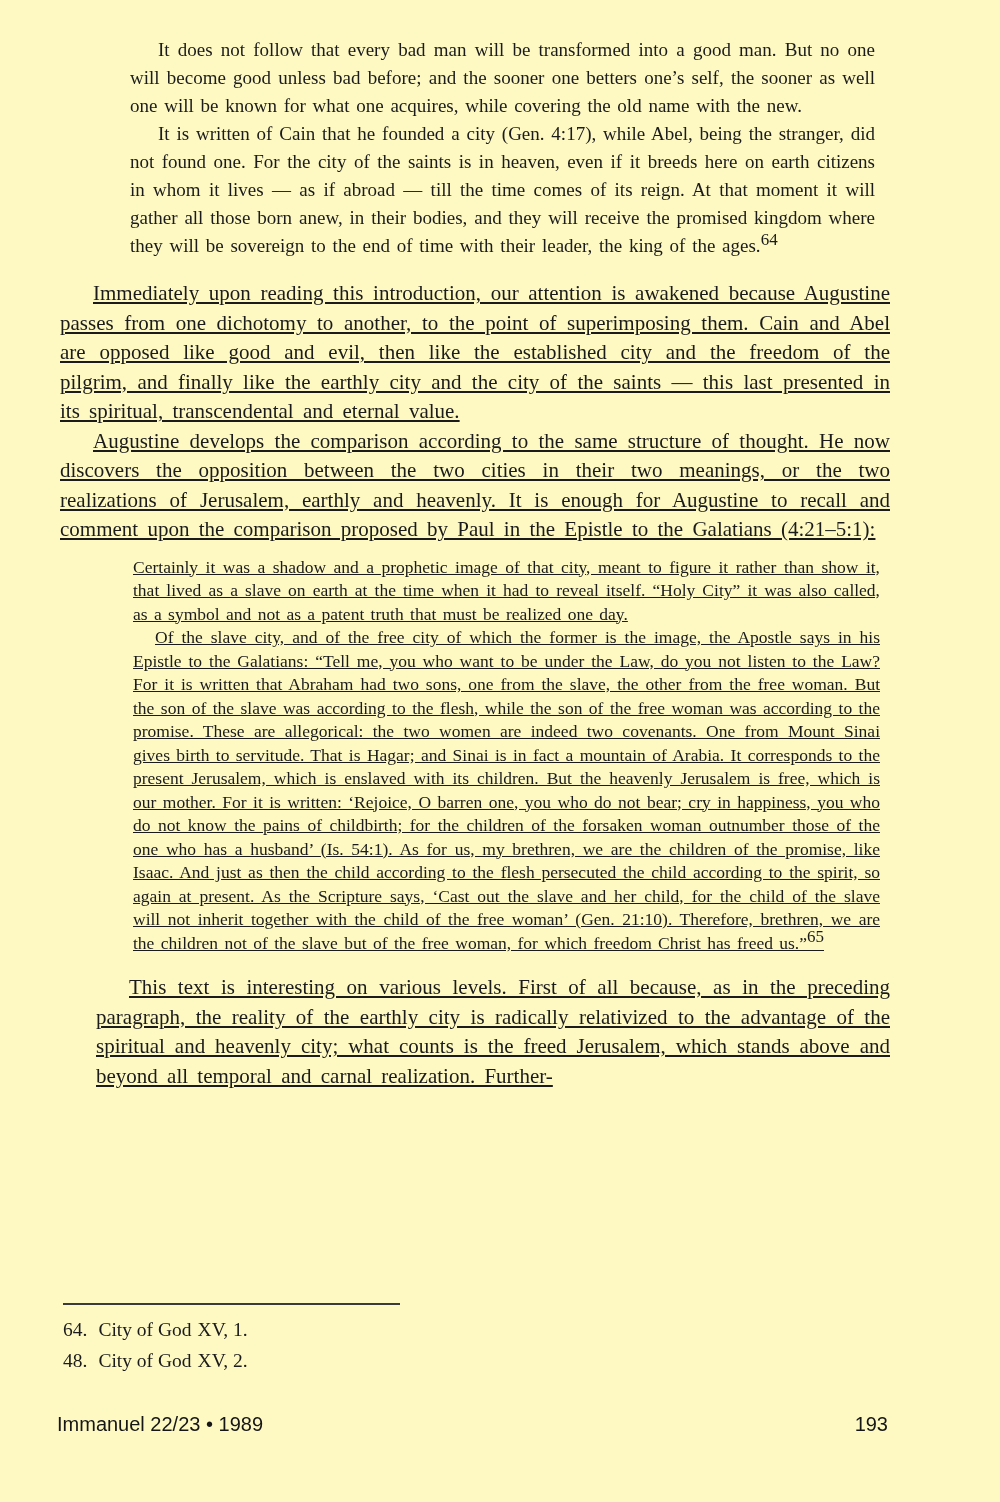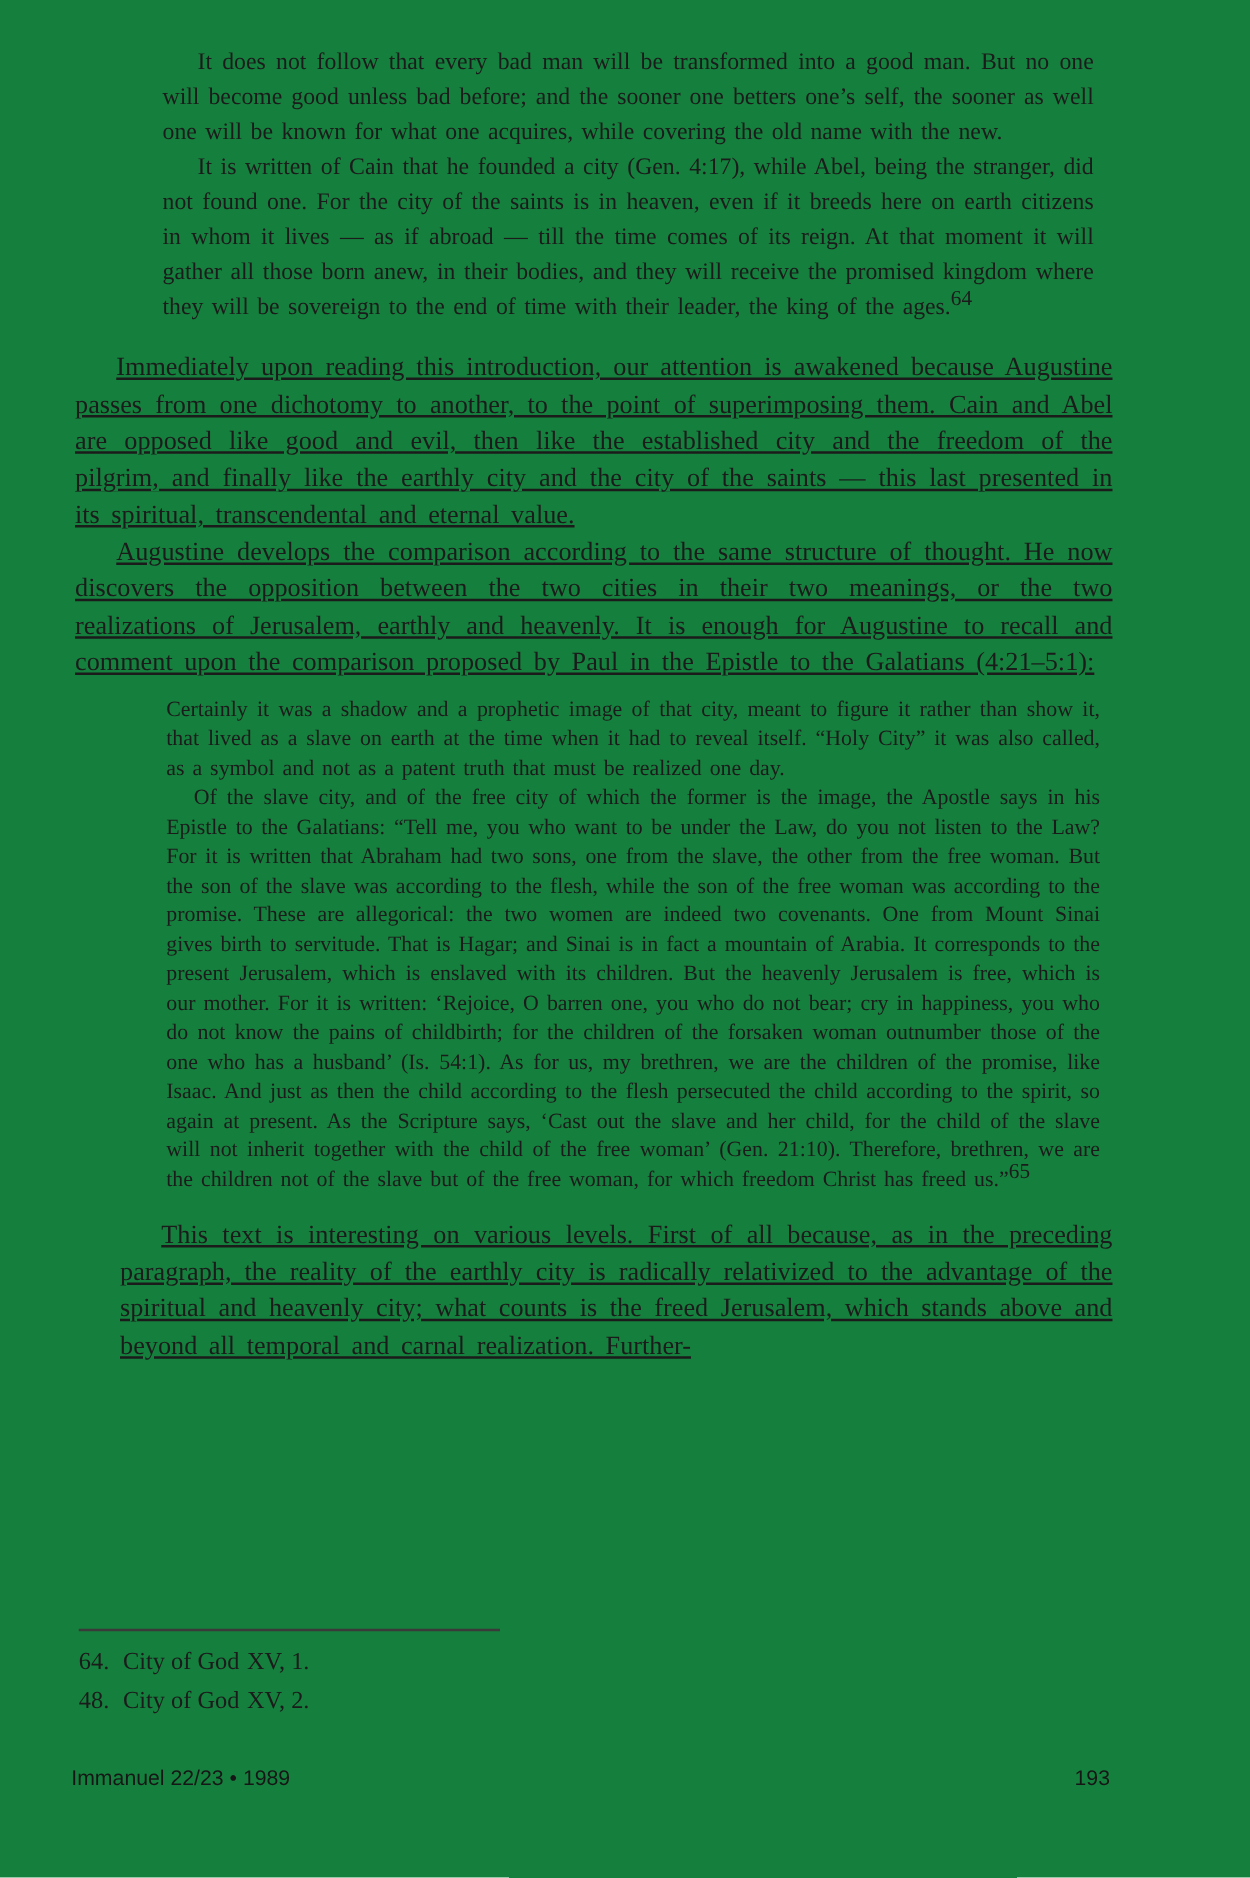--- a/index.html
+++ b/index.html
@@ -5,21 +5,21 @@
   html, body {
     margin: 0;
     padding: 0;
     background: #ffffff;
   }
   .page {
     position: relative;
     width: 1000px;
     height: 1502px;
     margin: 0 auto;
-    background: #15803d;
+    background: #fef9c3;
     color: #1b1b1b;
     font-family: "Liberation Serif", "DejaVu Serif", serif;
     box-sizing: border-box;
     padding: 36px 110px 0 60px;
     overflow: hidden;
   }
 
   
   .quote-top {
     margin: 0 15px 0 70px;
@@ -42,21 +42,21 @@
   .body-text p { margin: 0; text-indent: 33px; }
 
   
   .quote-main {
     margin: 11px 10px 0 73px;
     font-size: 17.5px;
     line-height: 23.5px;
     text-align: justify;
     word-spacing: 2px;
   }
-  .quote-main p { margin: 0; }
+  .quote-main p { margin: 0; text-decoration: underline; }
   .quote-main p + p { text-indent: 22px; }
 
   .closing { margin-top: 18px; margin-left: 36px; }
 
   sup.fnref {
     font-size: 17px;
     line-height: 0;
     vertical-align: super;
     letter-spacing: 0;
   }
@@ -80,21 +80,21 @@
   
   .footer {
     position: absolute;
     left: 57px;
     right: 112px;
     top: 1413px;
     display: flex;
     justify-content: space-between;
     align-items: baseline;
     font-family: "Liberation Sans", "DejaVu Sans", sans-serif;
-    font-size: 17px;
+    font-size: 20px;
     color: #161616;
   }
 </style>
 </head>
 <body>
 
 <div class="page">
 
   <section class="quote-top">
     <p>It does not follow that every bad man will be transformed into a good man. But no one will become good unless bad before; and the sooner one betters one’s self, the sooner as well one will be known for what one acquires, while covering the old name with the new.</p>

